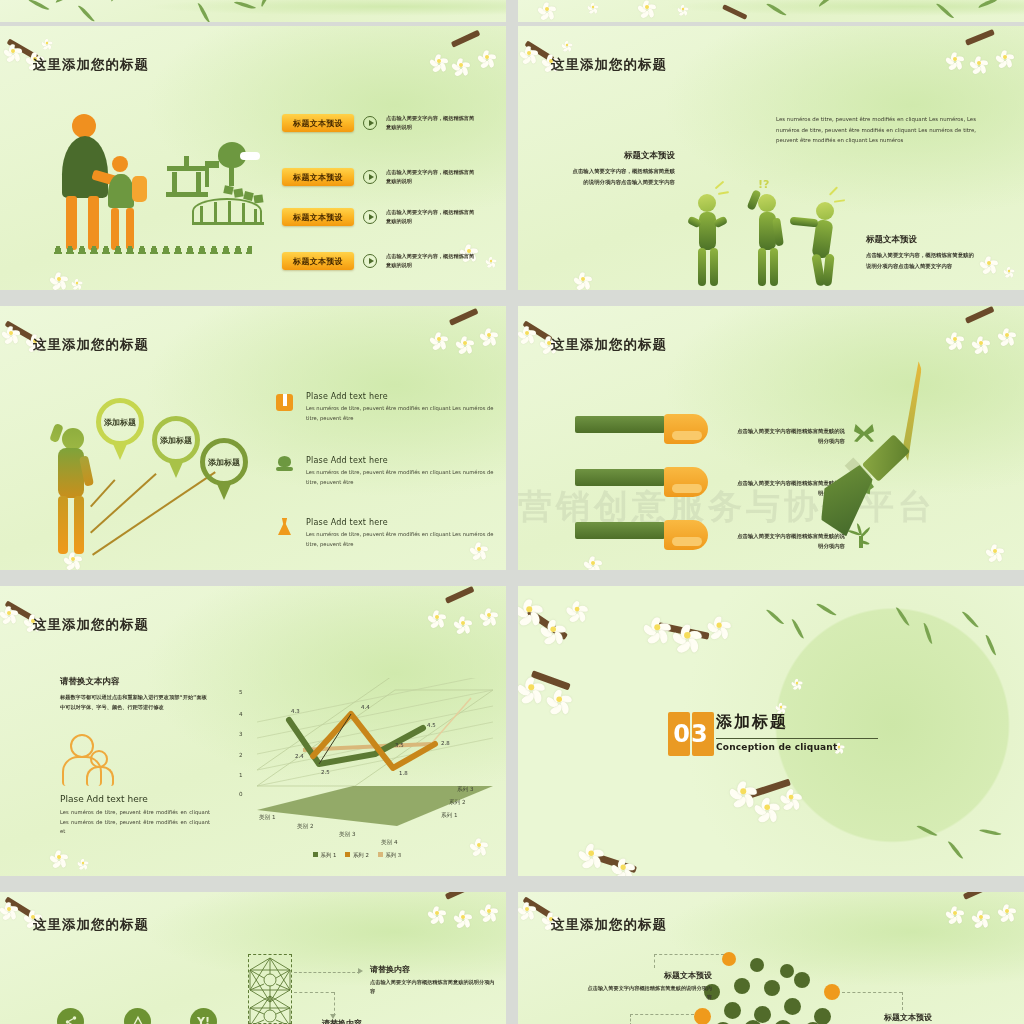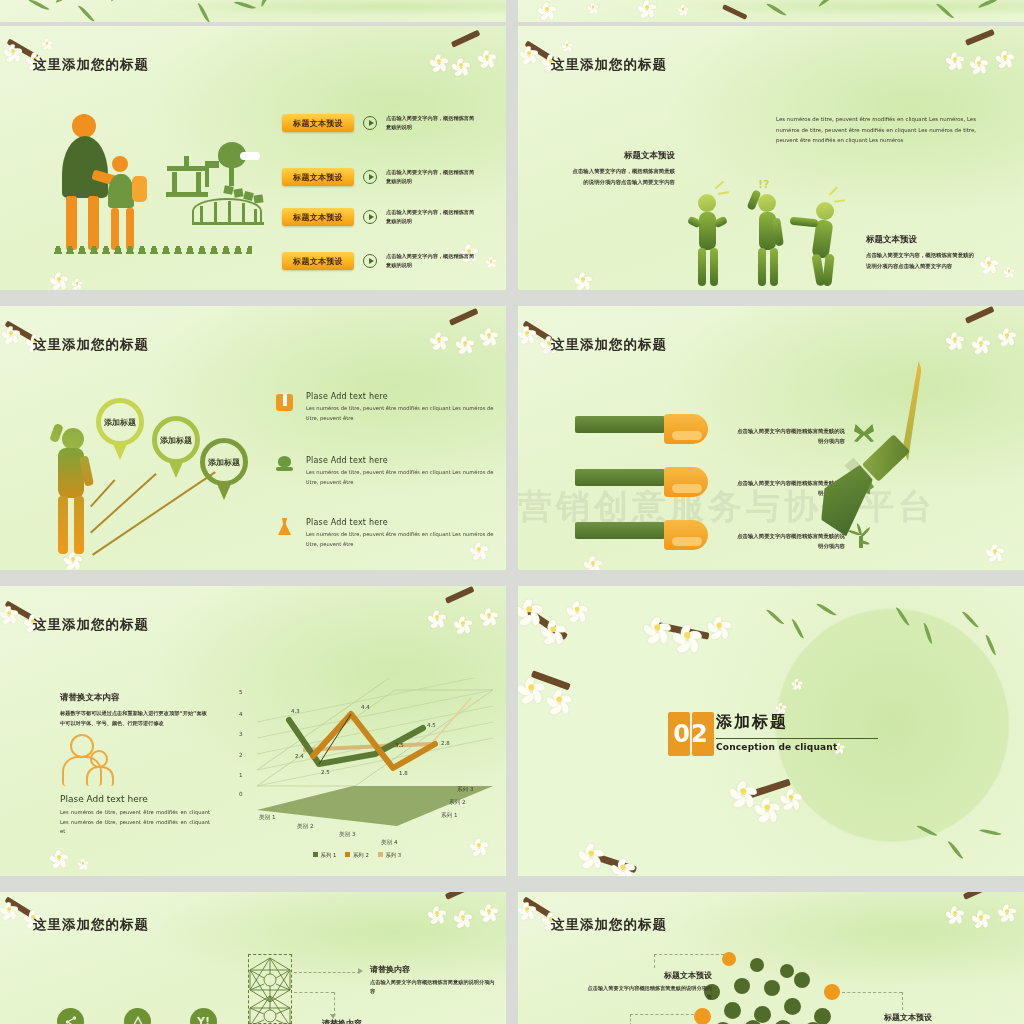--- a/index.html
+++ b/index.html
@@ -109,21 +109,21 @@
     background:linear-gradient(180deg,#6f9342 0%,#4e6f28 100%);}
   .hand{position:absolute;width:44px;height:30px;border-radius:4px 16px 16px 4px;
     background:linear-gradient(180deg,#f9b942,#ef9a1c);}
   .hand:after{content:"";position:absolute;left:8px;bottom:4px;width:30px;height:9px;
     border-radius:8px;background:#f9c96a;}
   .s4txt{font-size:5.4px;line-height:1.9;color:#3a3a2c;text-align:right;
     font-weight:bold;width:112px;}
   .brush{position:absolute;}
 
   
-  .c-h{font-weight:bold;font-size:8.5px;color:#2f2c22;margin-top:16px;}
+  .c-h{font-weight:bold;font-size:8.5px;color:#2f2c22;}
   .c-p{font-size:5.2px;line-height:1.85;color:#3b3b2d;width:150px;}
   .c-h2{font-size:9px;color:#2f3a1f;}
   .chart{position:absolute;}
   .axlbl{position:absolute;font-size:5.6px;color:#3f4433;}
   .dlbl{position:absolute;font-size:5.4px;color:#333;}
   .legend{position:absolute;display:flex;gap:9px;font-size:5.4px;color:#3a3a2c;align-items:center;}
   .legend span.sw{width:5px;height:5px;display:inline-block;margin-right:2.5px;}
 
   
   .num-box{position:absolute;width:46px;height:44px;display:flex;gap:2px;}
@@ -1164,21 +1164,21 @@
         <div class="leafblade" style="transform:rotate(60deg)"></div>
       </div>
     <div class="deco" style="left:462px;top:240px">
         <div class="leafblade" style="transform:rotate(20deg)"></div>
       </div>
 
     <div class="num-box" style="left:150px;top:126px">
       <div class="half"></div>
         <div class="half"></div>
     </div>
-    <div class="num-txt" style="left:150px;top:126px">02</div>
+    <div class="num-txt" style="left:150px;top:126px">03</div>
 
     <div class="s6-cn" style="position:absolute;left:198px;top:126px">添加标题</div>
     <div class="s6-rule" style="left:198px;top:152px;width:162px"></div>
     <div class="s6-fr" style="position:absolute;left:198px;top:156px">Conception de cliquant</div>
   </div>
 
   <div class="slide s7">
     <div class="branch" style="left:6px;top:4px;width:32px;height:6px;transform:rotate(32deg)"></div>
     <div class="deco" style="left:0px;top:8px">
         <div class="bloom">

